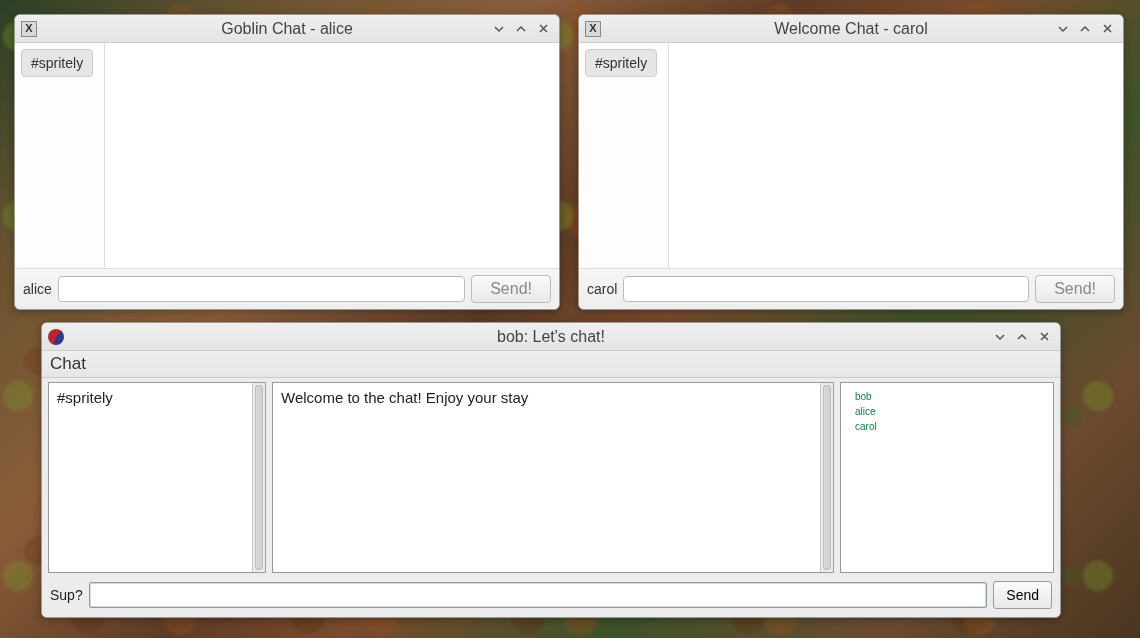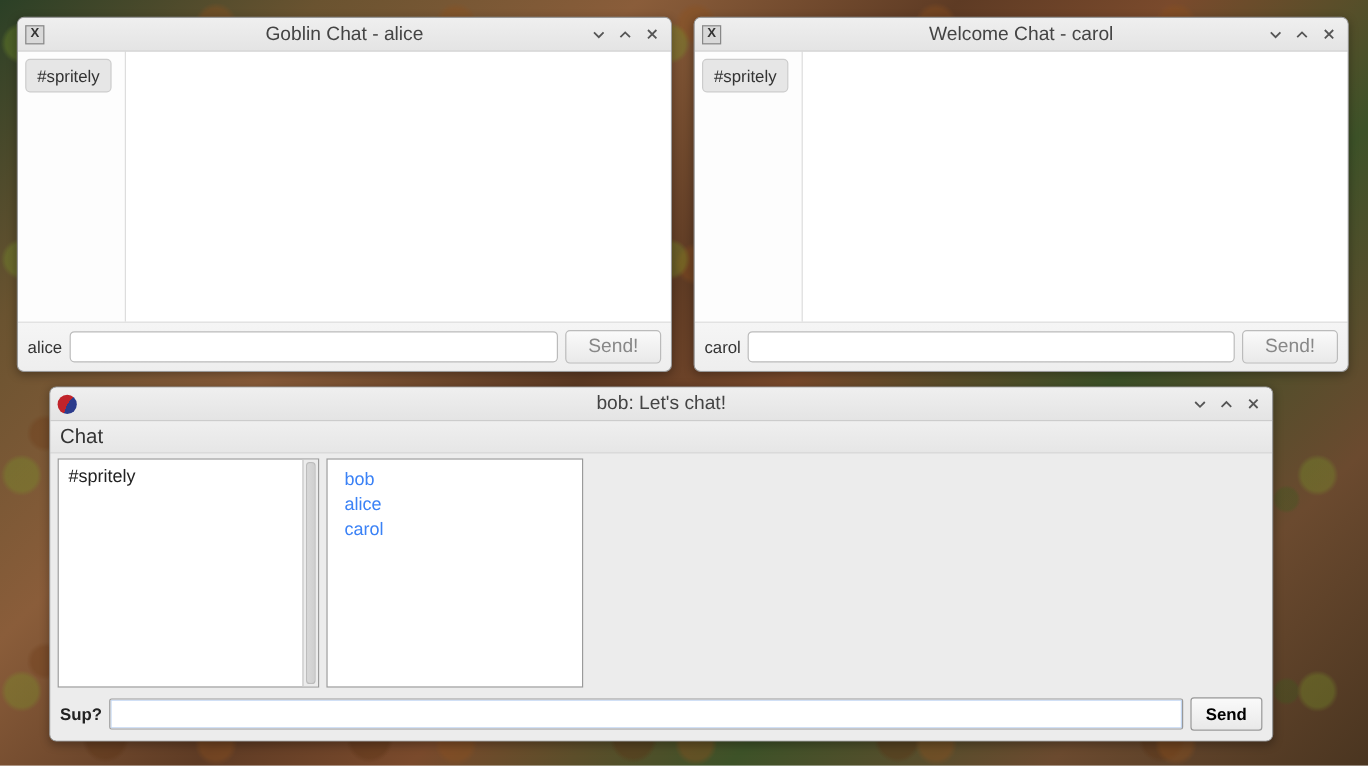--- a/index.html
+++ b/index.html
@@ -188,53 +188,51 @@
   .panel-content {
     padding:6px 8px;
     font-size:15px;
     color:#222;
   }
   .bob-left { width:218px; }
   .bob-center { flex:1; }
   .bob-right { width:214px; }
   .userlist div {
     padding:2px 6px;
-    font-size:15px;
-    color:#3b82f6;
+    font-size:10px;
+    color:#15803d;
   }
   .bob-bottom {
     display:flex;
     align-items:center;
     gap:6px;
     padding:6px 8px 8px 8px;
     background:#ececec;
   }
   .bob-label {
     font-size:14px;
     color:#222;
-    font-weight:bold;
   }
   .bob-input {
     flex:1;
     height:26px;
     border:1px solid #999;
     border-radius:2px;
     padding:2px 6px;
     background:#fff;
     box-shadow: inset 0 0 0 1px rgba(80,140,220,.35);
   }
   .bob-send {
     height:28px;
     padding:0 12px;
     border:1px solid #999;
     border-radius:3px;
     background:linear-gradient(#fafafa,#e9e9e9);
     font-size:14px;
     cursor:pointer;
-    font-weight:bold;
   }
 </style>
 </head>
 <body>
 
 <div class="window" style="left:14px; top:14px; width:546px; height:296px;">
   <div class="titlebar">
     <div class="appicon appicon-x">X</div>
     <div class="title">Goblin Chat - alice</div>
     <div class="winbtns">
@@ -332,20 +330,26 @@
   <div class="bob-menu">
     <span>Chat</span>
   </div>
   <div class="bob-body">
     <div class="panel bob-left">
       <div class="panel-content">#spritely</div>
       <div class="scrollbar">
           <div class="thumb"></div>
         </div>
     </div>
+    <div class="panel bob-center">
+      <div class="panel-content">Welcome to the chat!  Enjoy your stay</div>
+      <div class="scrollbar">
+          <div class="thumb"></div>
+        </div>
+    </div>
     <div class="panel bob-right">
       <div class="panel-content userlist">
         <div>bob</div>
         <div>alice</div>
         <div>carol</div>
       </div>
     </div>
   </div>
   <div class="bob-bottom">
     <span class="bob-label">Sup?</span>

